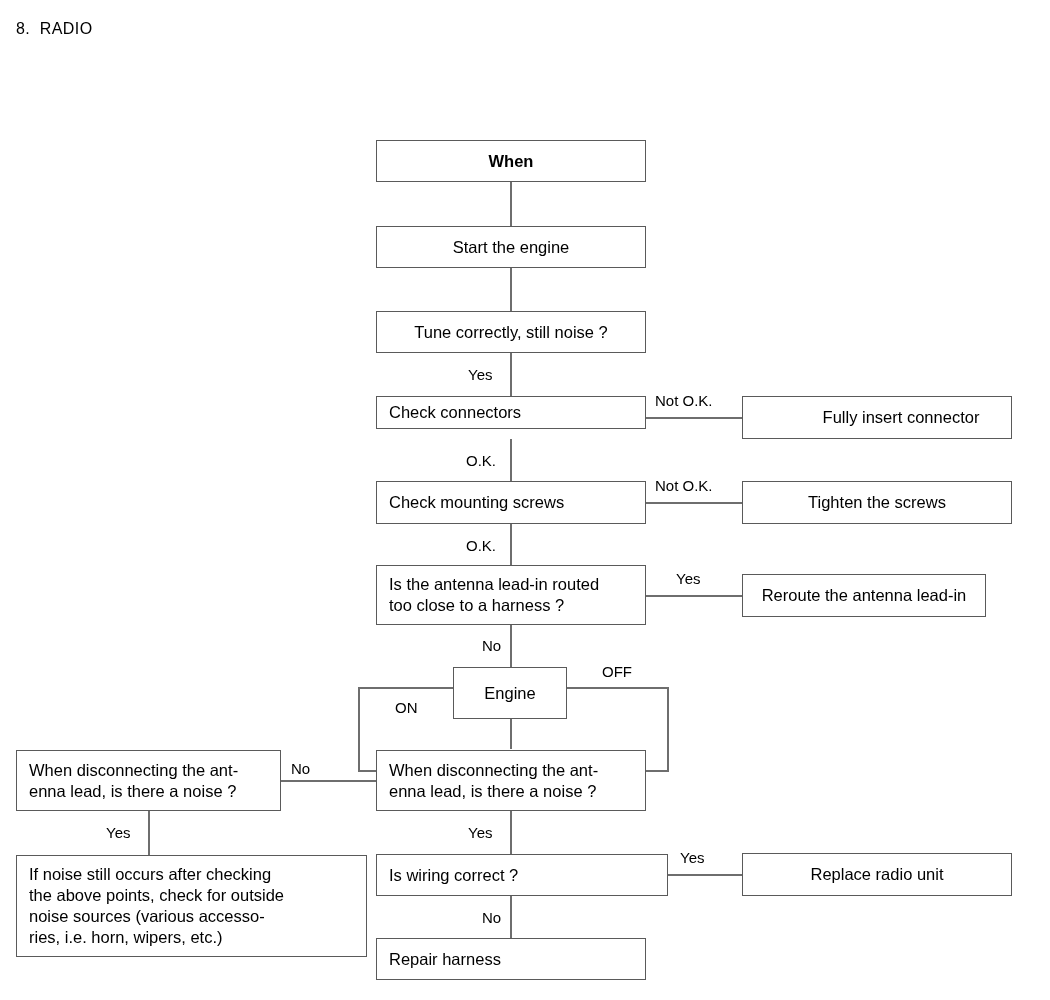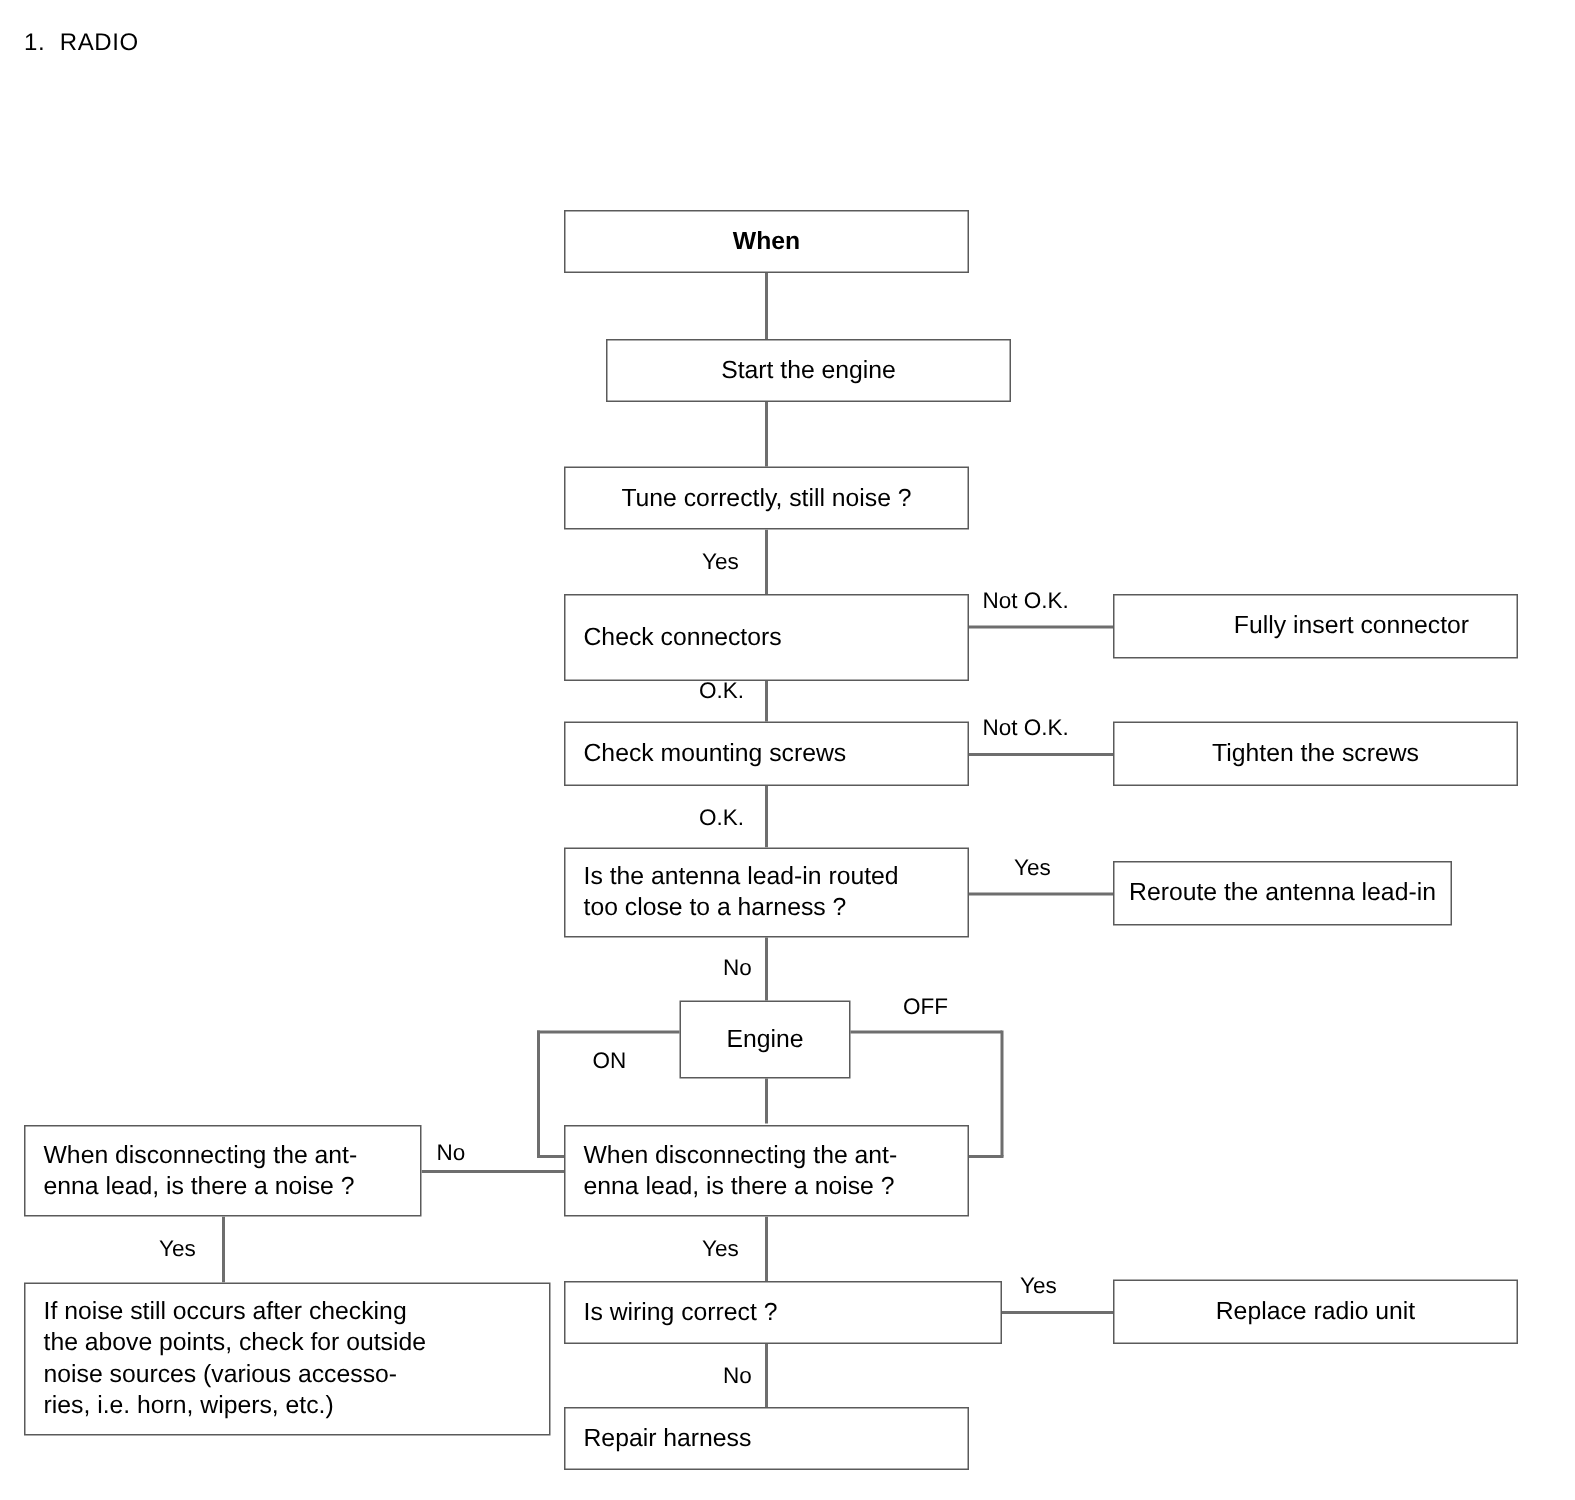--- a/index.html
+++ b/index.html
@@ -62,21 +62,21 @@
     z-index: 1;
   }
   .ln.h { height: 1.6px; }
   .ln.v { width: 1.6px; }
 </style>
 </head>
 <body>
 
 <div id="stage">
 
-  <div class="title">1.  RADIO</div>
+  <div class="title">8.  RADIO</div>
 
   <div class="ln v" style="left:510px; top:182px; height:45px;"></div>
 
   <div class="ln v" style="left:510px; top:268px; height:44px;"></div>
 
   <div class="ln v" style="left:510px; top:353px; height:44px;"></div>
 
   <div class="ln h" style="left:646px; top:417px; width:96px;"></div>
 
   <div class="ln v" style="left:510px; top:439px; height:43px;"></div>
@@ -106,50 +106,50 @@
   <div class="ln v" style="left:510px; top:811px; height:43px;"></div>
 
   <div class="ln h" style="left:646px; top:874px; width:96px;"></div>
 
   <div class="ln v" style="left:510px; top:896px; height:42px;"></div>
 
   <div class="box center bold" style="left:376px; top:140px; width:270px; height:42px;">
     <span class="txt">When</span>
   </div>
 
-  <div class="box center" style="left:376px; top:226px; width:270px; height:42px;margin-left:28px;">
+  <div class="box center" style="left:376px; top:226px; width:270px; height:42px;">
     <span class="txt">Start the engine</span>
   </div>
 
   <div class="box center" style="left:376px; top:311px; width:270px; height:42px;">
     <span class="txt">Tune correctly, still noise ?</span>
   </div>
 
-  <div class="box left" style="left:376px; top:396px; width:270px; height:58px;">
+  <div class="box left" style="left:376px; top:396px; width:270px; height:33px;">
     <span class="txt">Check connectors</span>
   </div>
 
   <div class="box center" style="left:742px; top:396px; width:270px; height:43px;padding-left:48px;">
     <span class="txt">Fully insert connector</span>
   </div>
 
   <div class="box left" style="left:376px; top:481px; width:270px; height:43px;">
     <span class="txt">Check mounting screws</span>
   </div>
 
   <div class="box center" style="left:742px; top:481px; width:270px; height:43px;">
     <span class="txt">Tighten the screws</span>
   </div>
 
   <div class="box left" style="left:376px; top:565px; width:270px; height:60px;">
     <span class="txt">Is the antenna lead-in routed
 too close to a harness ?</span>
   </div>
 
-  <div class="box center" style="left:742px; top:574px; width:226px; height:43px;">
+  <div class="box center" style="left:742px; top:574px; width:244px; height:43px;">
     <span class="txt">Reroute the antenna lead-in</span>
   </div>
 
   <div class="box center" style="left:453px; top:667px; width:114px; height:52px;">
     <span class="txt">Engine</span>
   </div>
 
   <div class="box left" style="left:16px; top:750px; width:265px; height:61px;">
     <span class="txt">When disconnecting the ant-
 enna lead, is there a noise ?</span>

